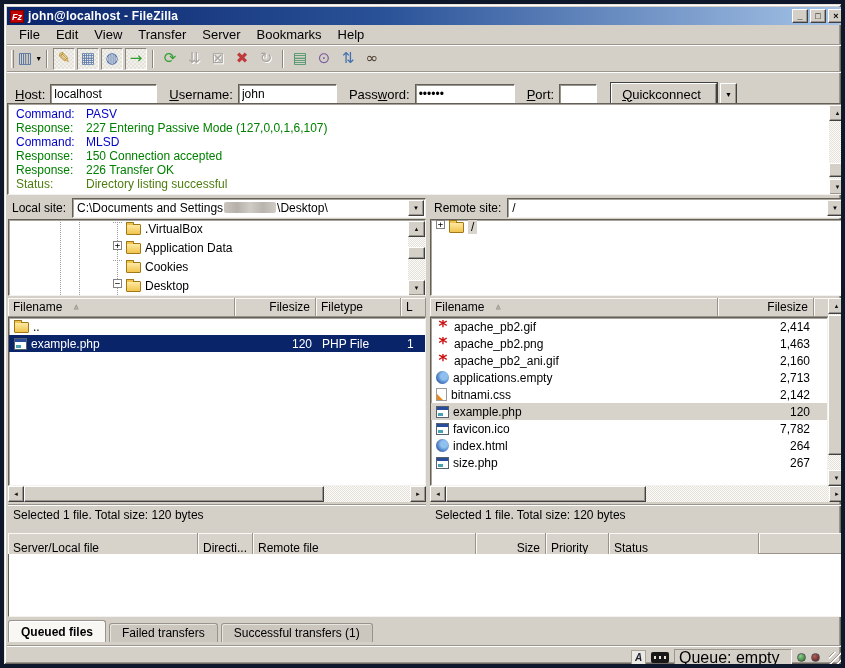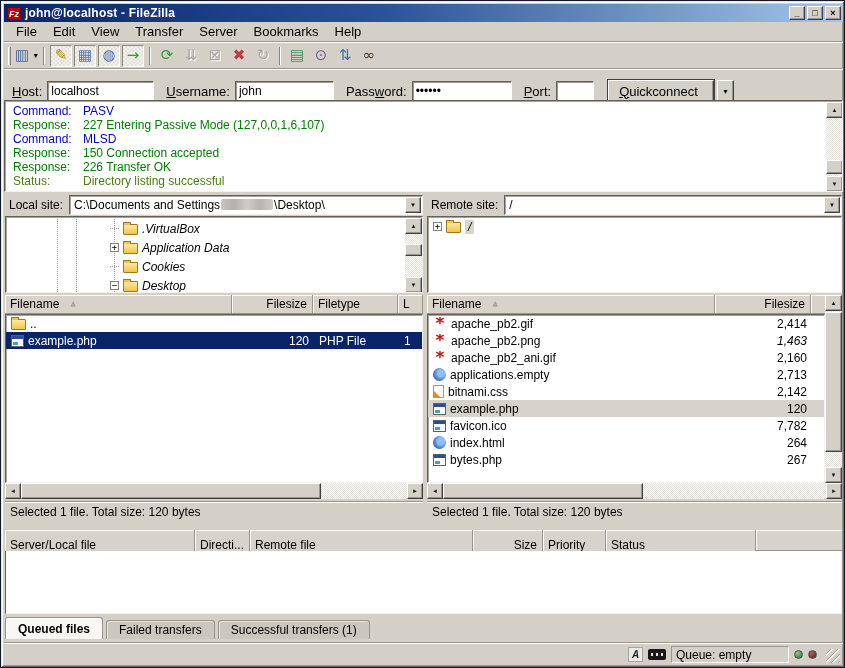--- a/index.html
+++ b/index.html
@@ -1,21 +1,21 @@
 <!DOCTYPE html>
 <html><head>
 <meta charset="utf-8">
 <style>
   * { box-sizing: border-box; margin: 0; padding: 0; }
   html,body { background:#808080; }
   body { font-family:"Liberation Sans","DejaVu Sans",sans-serif; }
 
   .win {
     position:relative; width:845px; height:668px; background:#d4d0c8;
-    border:1px solid #0f172a; overflow:hidden;
+    border:4px solid #0f172a; overflow:hidden;
     box-shadow: inset 1px 1px 0 #e9e5dd, inset -1px -1px 0 #6f6b63, inset 2px 2px 0 #fff, inset -2px -2px 0 #9a968e;
     font-size:12px; color:#000;
   }
 
   
   .titlebar { position:absolute; left:3px; top:3px; width:839px; height:18px;
     background:linear-gradient(90deg,#0a246a 0%,#2a5298 45%,#a7c5e8 100%);
     display:flex; align-items:center; padding:0 2px; }
   .fz-logo { width:14px; height:13px; background:#c00000; color:#fff; font-weight:bold; font-style:italic;
     font-size:9px; line-height:13px; text-align:center; margin:0 4px 0 1px; border:1px solid #7a0000; }
@@ -86,21 +86,21 @@
   .combo { flex:1; height:20px; display:flex; align-items:center; position:relative; padding:0 18px 0 4px;
     white-space:nowrap; overflow:hidden; font-size:12px; }
   .combo-drop { position:absolute; right:1px; top:1px; bottom:1px; width:16px; background:#d4d0c8;
     border:1px solid; border-color:#fff #404040 #404040 #fff; box-shadow:inset -1px -1px 0 #9a968e;
     display:flex; align-items:center; justify-content:center; font-size:6px; }
   .blurred { display:inline-block; width:52px; height:11px; margin:0 1px; vertical-align:-1px; border-radius:2px;
     background:linear-gradient(90deg,#c9c5be,#b5b1aa 25%,#cfccc5 50%,#b9b5ae 75%,#d0ccc5); filter:blur(.7px); }
 
   .tree { position:absolute; top:215px; height:77px; overflow:hidden; }
   .tree-guide { position:absolute; top:0; bottom:0; width:1px; border-left:1px dotted #9a9a9a; }
-  .tree-row { display:flex; align-items:center; height:19px; position:relative;font-style:italic; }
+  .tree-row { display:flex; align-items:flex-start; height:19px; position:relative; }
   .tree-row.deep { padding-left:104px; }
   .tree-row.shallow { padding-left:5px; }
   .expander { width:9px; height:9px; background:#fff; border:1px solid #848284; flex:none;
     font-size:9px; line-height:7px; text-align:center; margin-right:4px; font-family:"DejaVu Sans Mono",monospace; }
   .noexp { width:9px; margin-right:4px; flex:none; border-top:1px dotted #9a9a9a; }
   .tree-label { margin-left:4px; font-size:12px; }
   .tree-label.selected { background:#d9d5cd; padding:0 3px; }
 
   
   .icon-folder { position:relative; display:inline-block; width:15px; height:11px; flex:none;
@@ -157,21 +157,21 @@
 
   
   .statusbar { position:absolute; left:3px; top:641px; width:839px; height:24px;
     border-top:1px solid #9a968e; box-shadow:inset 0 1px 0 #fff; display:flex; align-items:center; }
   .sb-right { margin-left:auto; display:flex; align-items:center; gap:5px; padding-right:2px; }
   .type-badge { width:15px; height:15px; background:#eceae4; border:1px solid #a8a49c; font-weight:bold;
     font-style:italic; font-size:10px; display:flex; align-items:center; justify-content:center; color:#223; }
   .speed-badge { width:18px; height:11px; background:#181818; border-radius:2px; position:relative; }
   .speed-badge::before { content:""; position:absolute; left:3px; top:4px; width:2px; height:3px; background:#e8e4d8;
     box-shadow:5px 0 0 #e8e4d8, 10px 0 0 #e8e4d8; }
-  .queue-box { width:118px; height:17px; display:flex; align-items:center; padding-left:4px; font-size:12px;
+  .queue-box { width:118px; height:17px; display:flex; align-items:center; padding-left:4px; font-size:16px;
     border:1px solid; border-color:#9a968e #fff #fff #9a968e; background:#d4d0c8; }
   .led { width:9px; height:9px; border-radius:50%; border:1px solid #555; }
   .led-green { background:radial-gradient(circle at 35% 30%, #8fd08f, #1e6b1e); }
   .led-red { background:radial-gradient(circle at 35% 30%, #b06060, #5a1616); }
   .grip { width:14px; height:14px; margin:0 1px 0 4px; align-self:flex-end;
     background:repeating-linear-gradient(135deg, transparent 0 3px, #989590 3px 4px, #fdfcfa 4px 5px); }
 </style>
 </head>
 <body>
 
@@ -391,21 +391,21 @@
           <span class="icon-image">*</span>
           <span>apache_pb2.gif</span>
         </span>
         <span class="cell right" style="width: 96px;">2,414</span>
       </div>
       <div class="frow">
         <span class="cell" style="width: 288px;">
           <span class="icon-image">*</span>
           <span>apache_pb2.png</span>
         </span>
-        <span class="cell right" style="width: 96px; font-style: italic;">1,463</span>
+        <span class="cell right" style="width: 96px;">1,463</span>
       </div>
       <div class="frow">
         <span class="cell" style="width: 288px;">
           <span class="icon-image">*</span>
           <span>apache_pb2_ani.gif</span>
         </span>
         <span class="cell right" style="width: 96px;">2,160</span>
       </div>
       <div class="frow">
         <span class="cell" style="width: 288px;">
@@ -438,21 +438,21 @@
       <div class="frow">
         <span class="cell" style="width: 288px;">
           <span class="icon-firefox"></span>
           <span>index.html</span>
         </span>
         <span class="cell right" style="width: 96px;">264</span>
       </div>
       <div class="frow">
         <span class="cell" style="width: 288px;">
           <span class="icon-app"></span>
-          <span>bytes.php</span>
+          <span>size.php</span>
         </span>
         <span class="cell right" style="width: 96px;">267</span>
       </div>
     </div>
   <div id="remote-vsb">
       <div style="position: absolute; left: 824px; top: 294px; width: 17px; height: 188px;">
         <div class="sb" style="inset: 0px;"></div>
         <div class="sb-btn" style="left: 0px; top: 0px; width: 17px; height: 16px;">▲</div>
         <div class="sb-btn" style="left: 0px; top: 172px; width: 17px; height: 16px;">▼</div>
         <div class="sb-thumb" style="left: 0px; top: 17px; width: 17px; height: 140px;"></div>

